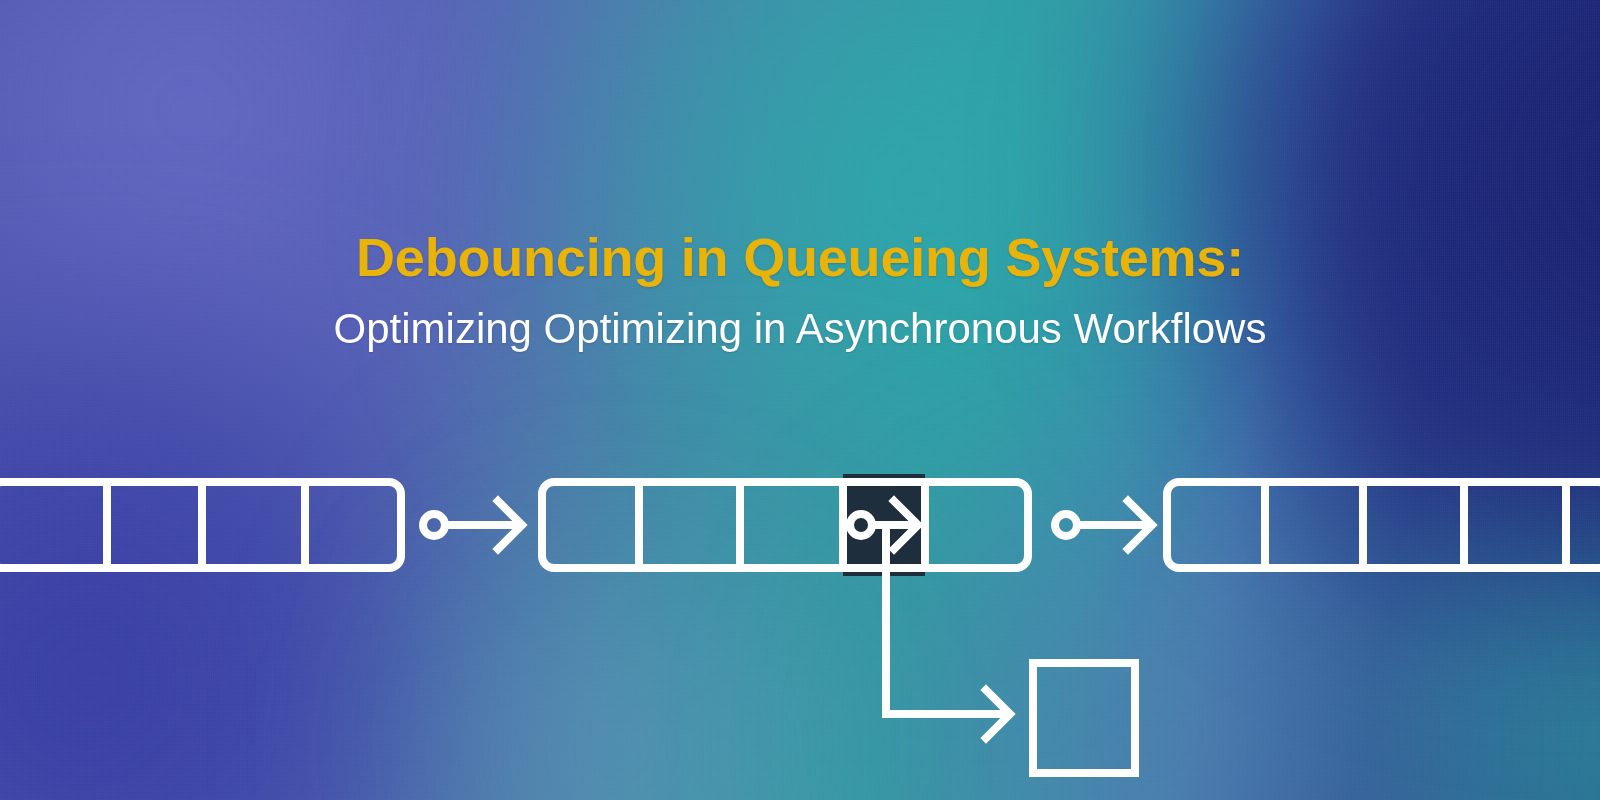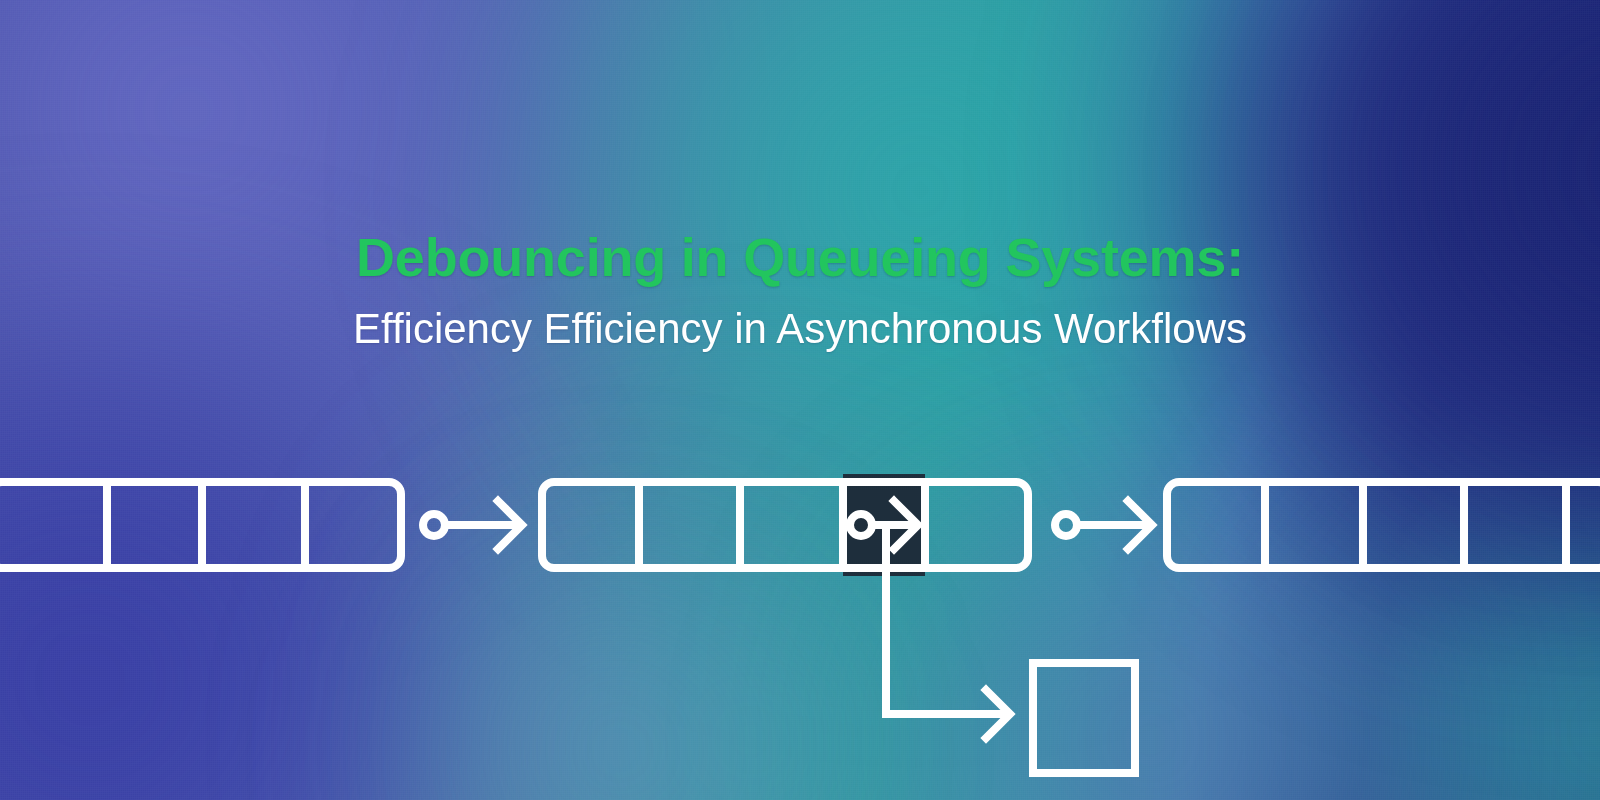--- a/index.html
+++ b/index.html
@@ -76,21 +76,21 @@
 
   
   .title-block {
     position: absolute;
     left: 0; right: 0;
     top: 228px;
     text-align: center;
   }
   .title {
     margin: 0;
-    color: #22c55e;
+    color: #eab308;
     font-size: 54px;
     font-weight: 700;
     letter-spacing: -0.2px;
     line-height: 1.08;
     text-shadow: 0 1px 2px rgba(20,28,70,0.22);
   }
   .subtitle {
     margin: 20px 0 0 0;
     color: #ffffff;
     font-size: 42px;
@@ -119,21 +119,21 @@
   <div class="blob blob-teal-low"></div>
   <div class="blob blob-teal-right"></div>
   <div class="blob blob-blue-mid"></div>
   <div class="blob blob-soft-wash"></div>
   <div class="blob blob-navy-r"></div>
   <div class="blob blob-navy-corner"></div>
   <div class="grain"></div>
 
   <div class="title-block">
     <h1 class="title">Debouncing in Queueing Systems:</h1>
-    <p class="subtitle">Efficiency Efficiency in Asynchronous Workflows</p>
+    <p class="subtitle">Optimizing Optimizing in Asynchronous Workflows</p>
   </div>
 
   <svg id="diagram" viewBox="0 0 1600 800">
       <rect x="843" y="474" width="82" height="102" fill="#1e2e3c"></rect>
       <g>
         <rect x="-10" y="482" width="411" height="86" rx="12" ry="12" fill="none" stroke="#ffffff" stroke-width="8"></rect>
         <line x1="107" y1="478" x2="107" y2="572" stroke="#ffffff" stroke-width="8"></line>
         <line x1="202" y1="478" x2="202" y2="572" stroke="#ffffff" stroke-width="8"></line>
         <line x1="305" y1="478" x2="305" y2="572" stroke="#ffffff" stroke-width="8"></line>
       </g>

